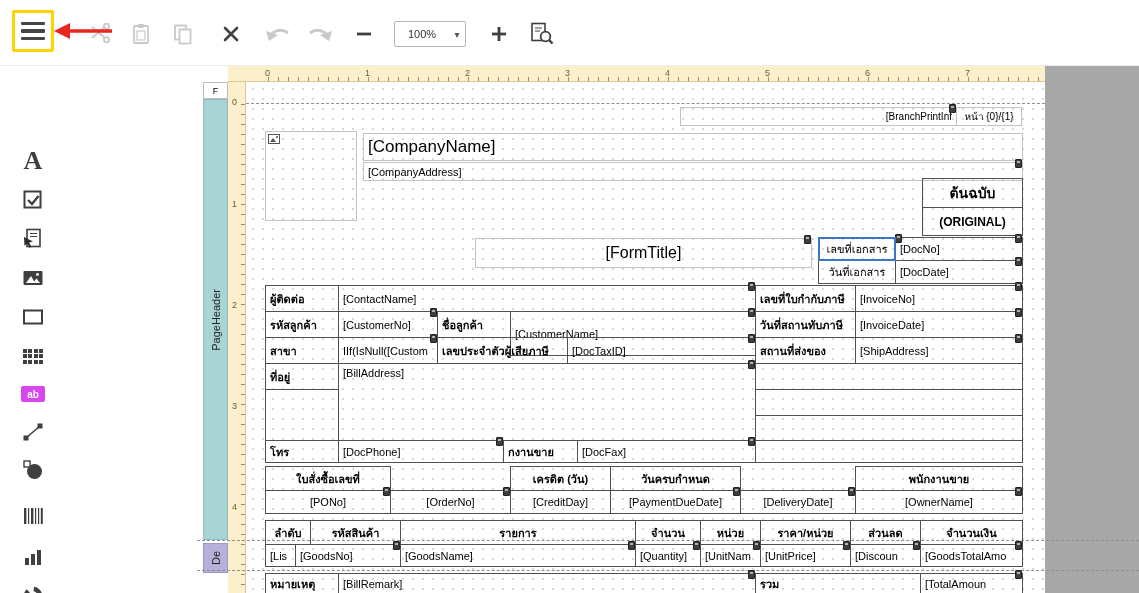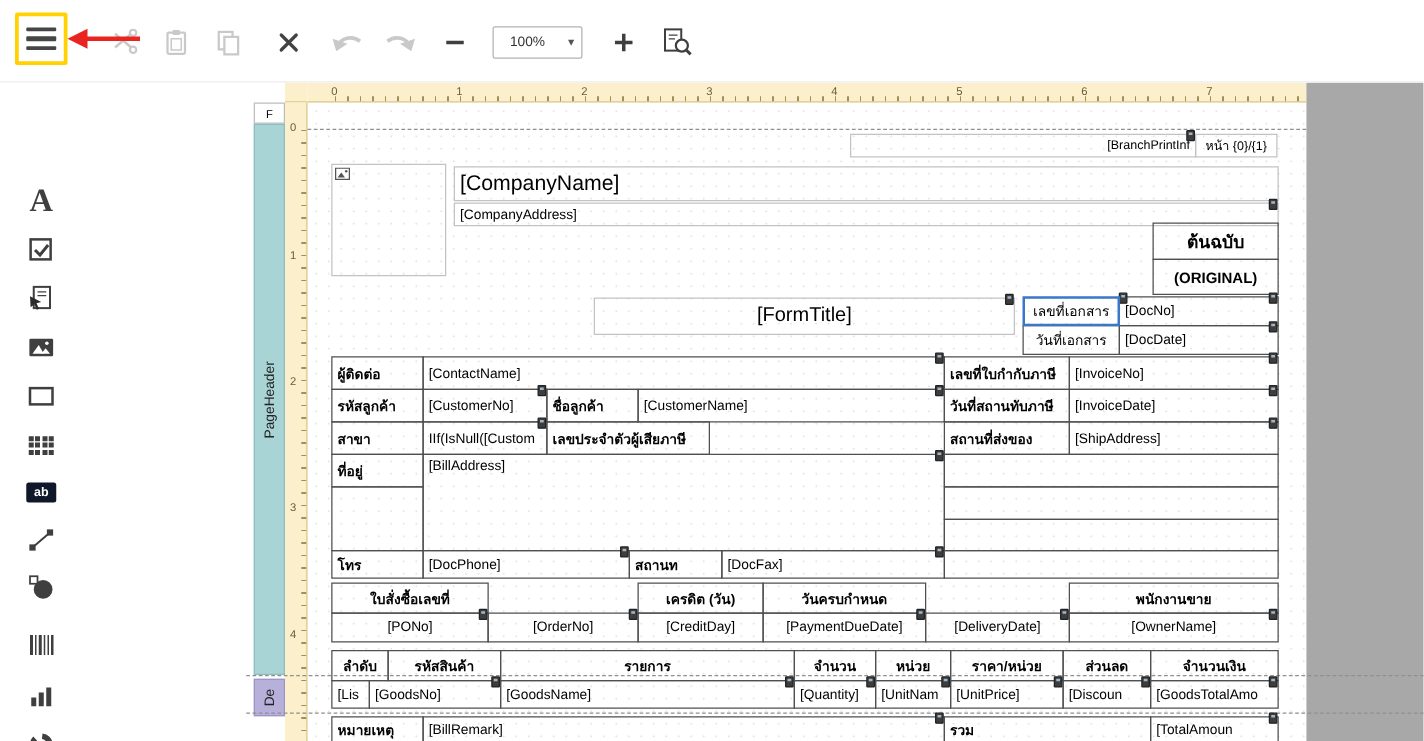--- a/index.html
+++ b/index.html
@@ -15,21 +15,21 @@
   .zoombox .zval { flex:1; text-align:center; font-size:11px; color:#333; }
   .zoombox .caret { width:16px; font-size:10px; color:#555; text-align:center; }
   .arrow-anno { position:absolute; left:52px; top:19px; z-index:11; }
 
   
   .sidebar { position:absolute; left:0; top:66px; width:66px; height:527px; background:#fff; z-index:5; }
   .stool { position:absolute; left:14px; width:38px; height:34px; display:flex; align-items:center; justify-content:center; cursor:pointer; }
   .aico { font-family:"Liberation Serif", serif; font-size:26px; font-weight:bold; color:#3f3f3f; line-height:1; }
   .gridico { display:grid; grid-template-columns:repeat(4,4px); grid-template-rows:repeat(3,4px); gap:1.5px; }
   .gridico i { background:#3f3f3f; }
-  .abico { width:24px; height:16px; background:#0f172a; color:#fff; font-size:10px; font-weight:bold; display:flex; align-items:center; justify-content:center; border-radius:2px; }
+  .abico { width:24px; height:16px; background:#d946ef; color:#fff; font-size:10px; font-weight:bold; display:flex; align-items:center; justify-content:center; border-radius:2px; }
 
   
   .gray-area { position:absolute; left:1045px; top:66px; width:94px; height:527px; background:#a8a8a8; z-index:0; }
   .page { position:absolute; left:246px; top:82px; width:799px; height:511px; background:#fff;
           background-image:radial-gradient(circle, #d6d6d6 0.7px, transparent 0.8px); background-size:10px 10px; background-position:2px 2px; z-index:0; }
 
   .hruler { position:absolute; left:246px; top:66px; width:799px; height:16px; background:#fbf0cb; border-bottom:1px solid #d9c98e; z-index:1; }
   .hruler .ticks { position:absolute; left:22px; right:0; bottom:0; height:4px;
                    background-image:repeating-linear-gradient(to right, #a2905a 0 1px, transparent 1px 10px); }
   .hruler .num { position:absolute; top:2px; font-size:9px; color:#6b5d33; }
@@ -339,41 +339,45 @@
   <div class="fb b" style="left:265px; top:311px; width:74px; height:27px;">
       <span class="t">รหัสลูกค้า</span>
     </div>
   <div class="fb" style="left:338px; top:311px; width:100px; height:27px;align-items:center;">
       <span class="t">[CustomerNo]</span>
       <i class="mk"></i>
     </div>
   <div class="fb b" style="left:437px; top:311px; width:74px; height:27px;">
       <span class="t">ชื่อลูกค้า</span>
     </div>
-  <div class="fb" style="left:510px; top:311px; width:246px; height:27px;">
+  <div class="fb" style="left:510px; top:311px; width:246px; height:45px;">
       <span class="t">[CustomerName]</span>
       <i class="mk"></i>
     </div>
   <div class="fb b" style="left:755px; top:311px; width:101px; height:27px;">
       <span class="t">วันที่สถานทับภาษี</span>
     </div>
   <div class="fb" style="left:855px; top:311px; width:168px; height:27px;">
       <span class="t">[InvoiceDate]</span>
       <i class="mk"></i>
     </div>
 
   <div class="fb b" style="left:265px; top:337px; width:74px; height:27px;">
       <span class="t">สาขา</span>
     </div>
   <div class="fb" style="left:338px; top:337px; width:100px; height:27px;">
       <span class="t">IIf(IsNull([Custom</span>
       <i class="mk"></i>
     </div>
   <div class="fb b" style="left:437px; top:337px; width:131px; height:27px;">
       <span class="t">เลขประจำตัวผู้เสียภาษี</span>
+    </div>
+  <div class="fb" style="left:567px; top:337px; width:189px; height:27px;">
+      <span class="t">[DocTaxID]</span>
+      <i class="mk"></i>
     </div>
   <div class="fb b" style="left:755px; top:337px; width:101px; height:27px;">
       <span class="t">สถานที่ส่งของ</span>
     </div>
   <div class="fb" style="left:855px; top:337px; width:168px; height:27px;">
       <span class="t">[ShipAddress]</span>
       <i class="mk"></i>
     </div>
 
   <div class="fb b" style="left:265px; top:363px; width:74px; height:27px;">
@@ -390,21 +394,21 @@
   <div class="fb" style="left:755px; top:440px; width:268px; height:23px;"></div>
 
   <div class="fb b" style="left:265px; top:440px; width:74px; height:23px;">
       <span class="t">โทร</span>
     </div>
   <div class="fb" style="left:338px; top:440px; width:166px; height:23px;">
       <span class="t">[DocPhone]</span>
       <i class="mk"></i>
     </div>
   <div class="fb b" style="left:503px; top:440px; width:75px; height:23px;">
-      <span class="t">สถานท</span>
+      <span class="t">กงานขาย</span>
     </div>
   <div class="fb" style="left:577px; top:440px; width:179px; height:23px;">
       <span class="t">[DocFax]</span>
       <i class="mk"></i>
     </div>
 
   <div class="fb b c" style="left:265px; top:466px; width:126px; height:25px;">
       <span class="t">ใบสั่งซื้อเลขที่</span>
     </div>
   <div class="fb b c" style="left:510px; top:466px; width:101px; height:25px;">

